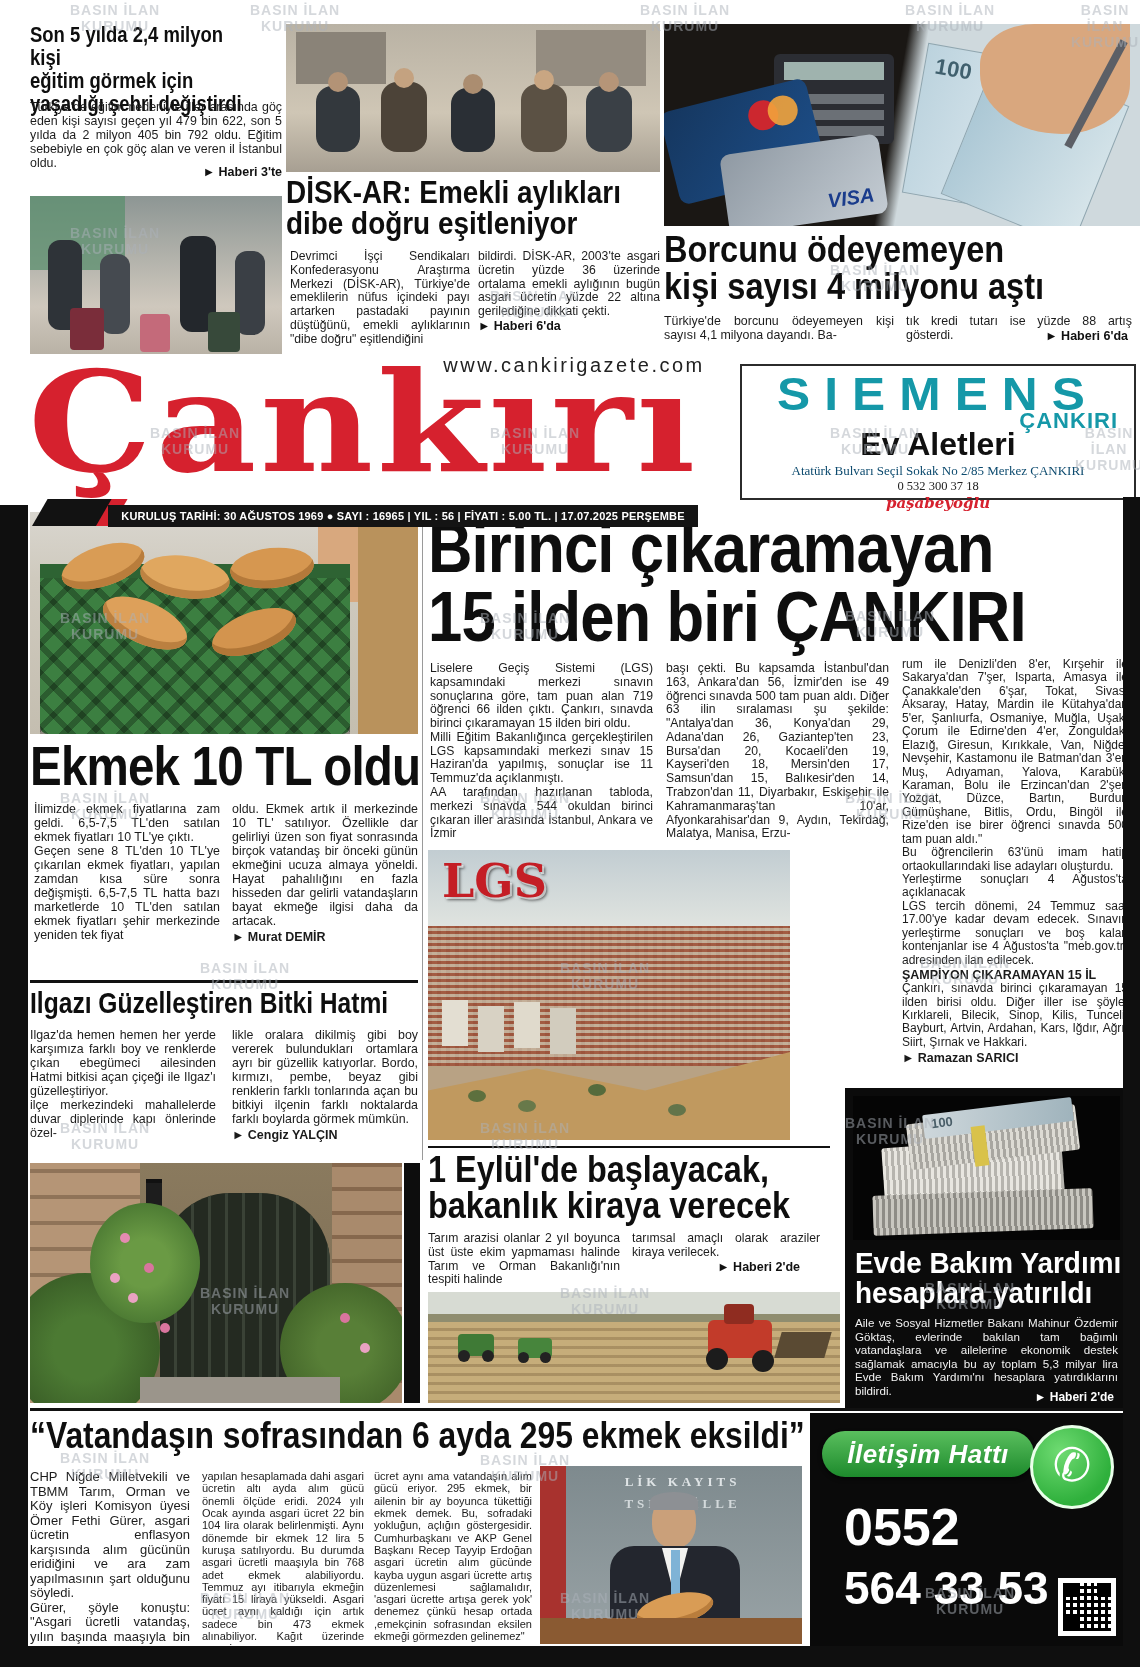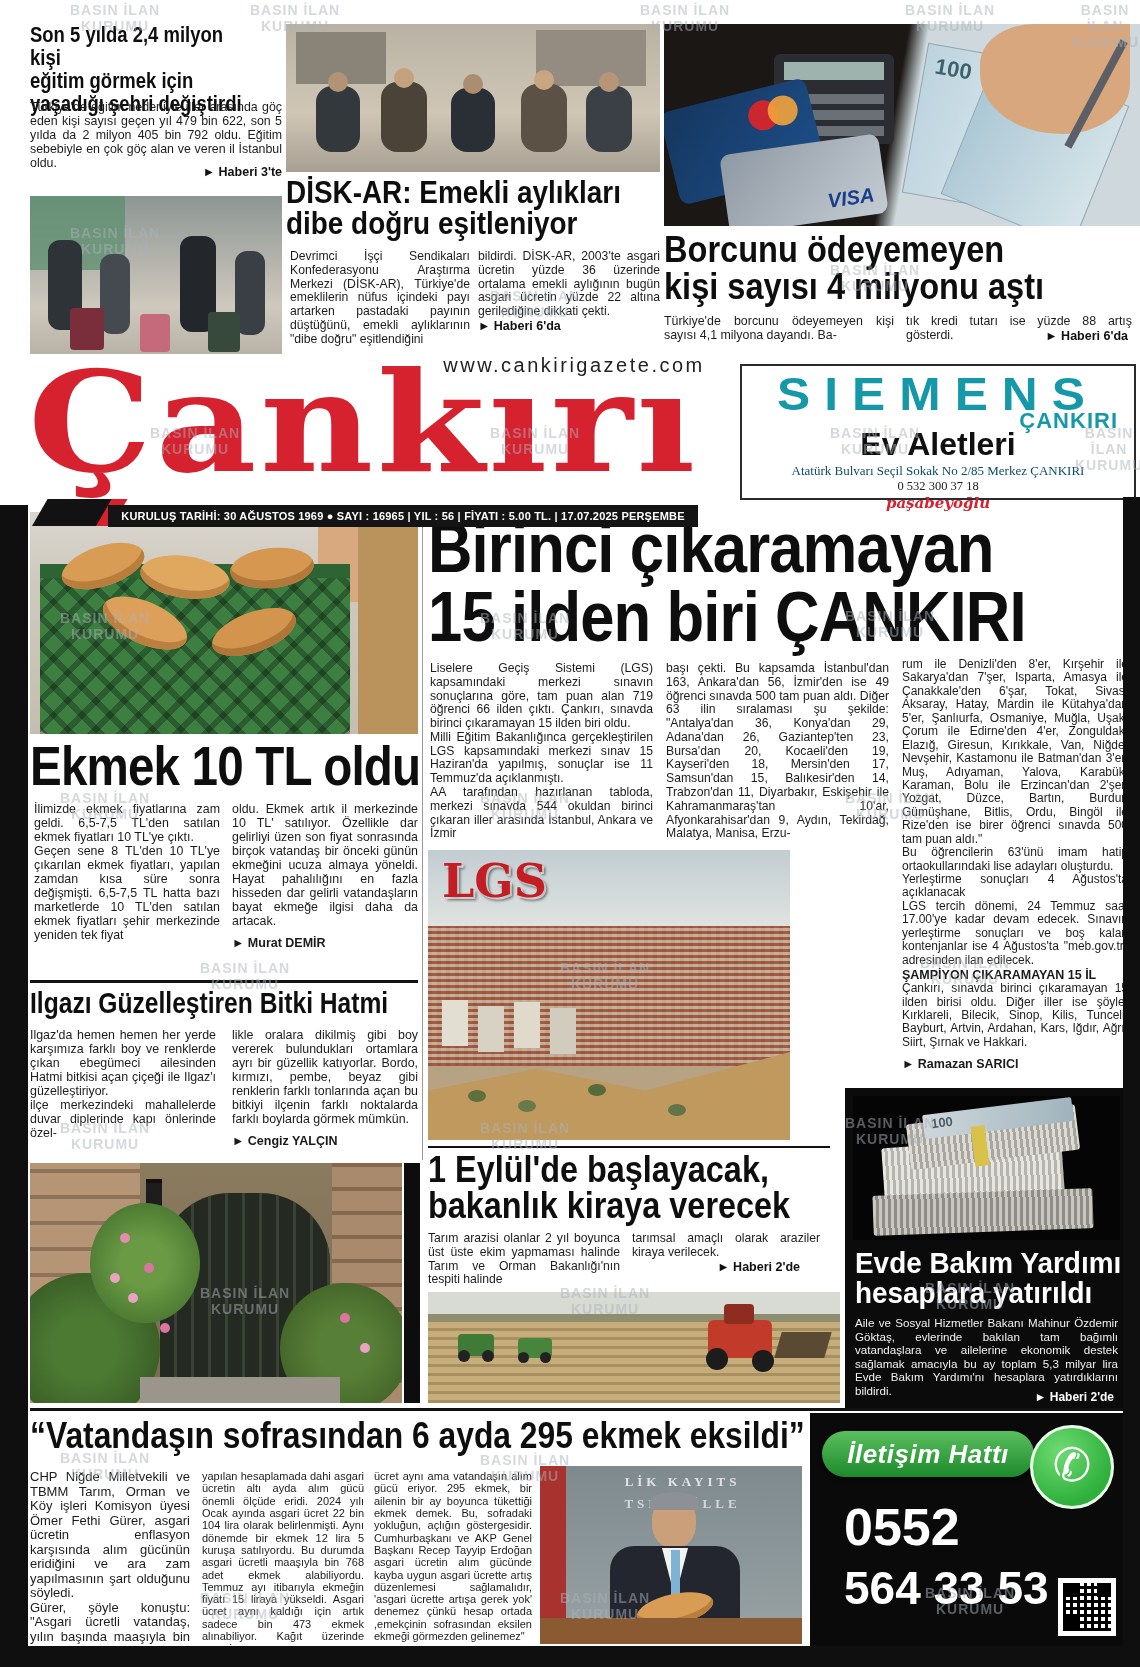--- a/index.html
+++ b/index.html
@@ -7,21 +7,21 @@
         font-family:"Liberation Sans",sans-serif;color:#1a1a1a;margin:0 auto;}
   .abs{position:absolute;}
   .photo{position:absolute;overflow:hidden;z-index:1;}
   .txt{position:absolute;z-index:2;}
   
   .hl{font-weight:700;color:#0e0e0e;line-height:0.99;}
   .hl .ln{display:block;white-space:nowrap;transform-origin:left center;}
   
   .body{font-size:12.4px;line-height:1.13;text-align:justify;color:#1c1c1c;white-space:pre-line;}
   .more{font-weight:700;font-size:12.5px;color:#111;}
-  .byline{font-weight:700;font-size:12.5px;margin-top:8px;}
+  .byline{font-weight:700;font-size:12.5px;margin-top:2px;}
   .overlap-right{text-align:right;margin-top:-13px;padding-right:14px;}
   
   .bar{position:absolute;background:#0f0f0f;z-index:3;}
   
   .wm{position:absolute;z-index:40;pointer-events:none;text-align:center;
       font:700 14px "Liberation Sans",sans-serif;color:rgba(172,177,186,.5);
       letter-spacing:1px;line-height:1.15;}
   
   #mast-url{left:424px;top:354px;width:300px;text-align:center;font-size:20px;
             letter-spacing:2.5px;color:#222;z-index:2;}

